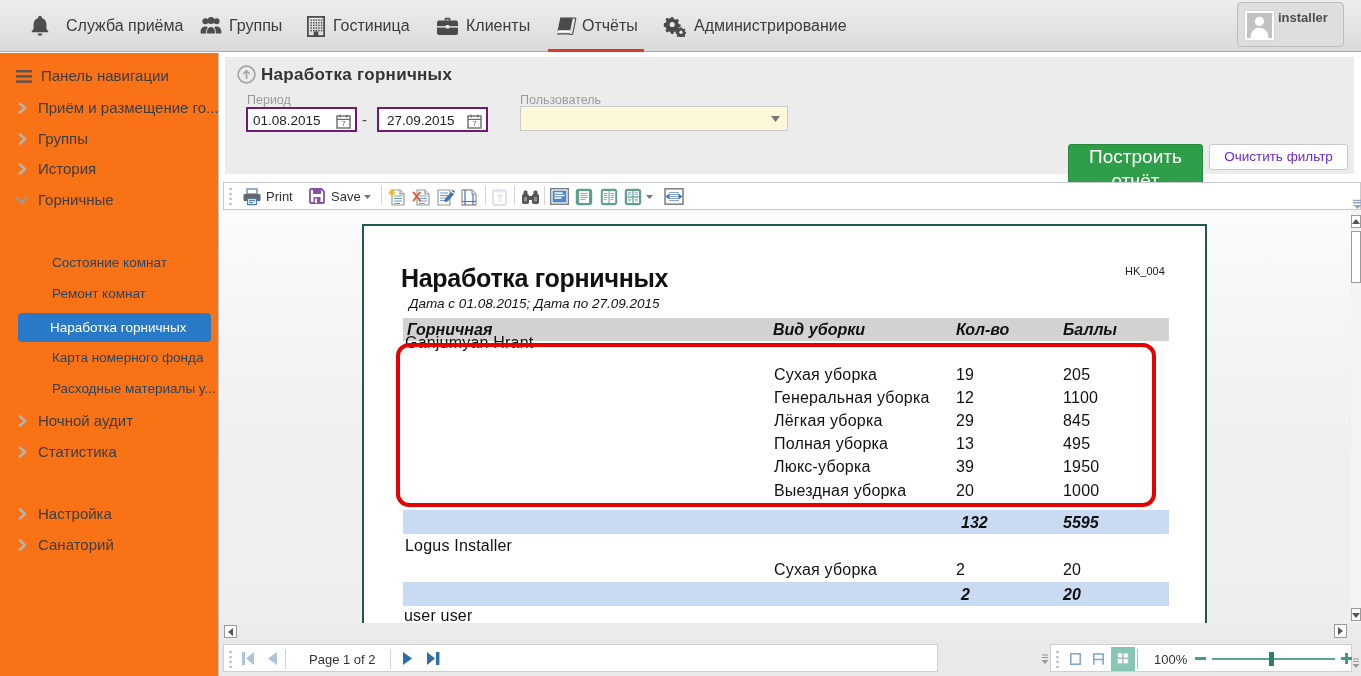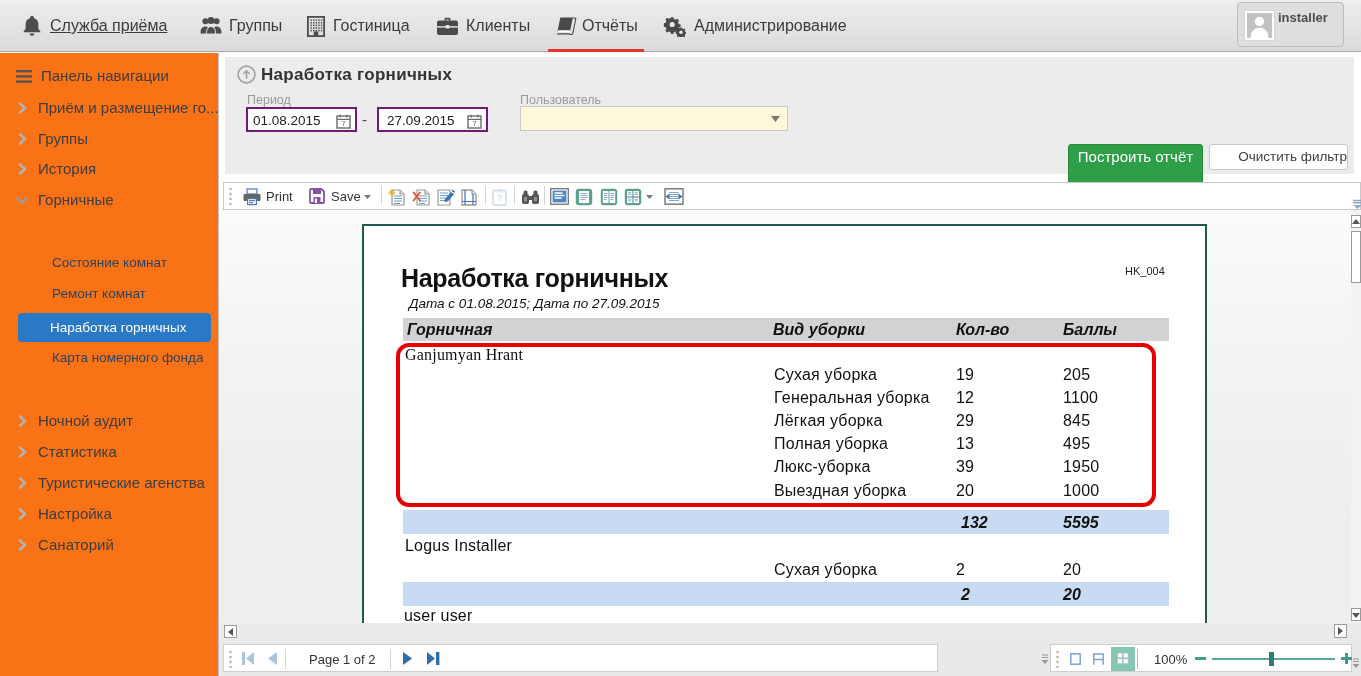--- a/index.html
+++ b/index.html
@@ -20,22 +20,22 @@
 .chev{position:absolute;left:16px;top:7px;width:12px;height:12px;}
 #selitem{position:absolute;left:18px;top:260px;width:193px;height:29px;background:#2a79c6;border-radius:4px;color:#fff;font-size:13.5px;line-height:29px;}
 #selitem span{margin-left:32px;}
 
 #filter{position:absolute;left:225px;top:57px;width:1129px;height:117px;background:#ececec;}
 #ftitle{position:absolute;left:36px;top:8px;font-size:17px;font-weight:bold;color:#333;letter-spacing:0.3px;}
 .flabel{position:absolute;font-size:12.5px;color:#9b9b9b;}
 .dinput{position:absolute;top:50px;width:111px;height:25px;background:#fff;border:2px solid #701a75;font-size:13.5px;color:#222;line-height:23px;padding-left:5px;}
 .cal{position:absolute;right:4px;top:5px;}
 #ybox{position:absolute;left:295px;top:49px;width:268px;height:25px;background:#fcf8d9;border:1px solid #c9c9c9;}
-#btn-green{position:absolute;left:843px;top:87px;width:135px;height:42px;background:#2f9e49;border:1px solid #27893e;border-radius:3px;color:#fff;font-size:15px;text-align:center;line-height:24px;}
-#btn-white{position:absolute;left:984px;top:87px;width:139px;height:26px;background:#fff;border:1px solid #c9c9c9;border-radius:3px;color:#404040;font-size:13.5px;text-align:right;line-height:24px;}
+#btn-green{position:absolute;left:843px;top:87px;width:135px;height:42px;background:#2f9e49;border:1px solid #27893e;border-radius:3px;color:#fff;font-size:19px;text-align:center;line-height:24px;}
+#btn-white{position:absolute;left:984px;top:87px;width:139px;height:26px;background:#fff;border:1px solid #c9c9c9;border-radius:3px;color:#6d28d9;font-size:13.5px;text-align:center;line-height:24px;}
 
 #rtoolbar{position:absolute;left:223px;top:182px;width:1138px;height:28px;background:#fff;border:1px solid #c9c9c9;}
 #rtoolbar .ti{position:absolute;top:5px;}
 #rtoolbar .tt{position:absolute;top:6px;font-size:13px;color:#333;}
 .vsep{position:absolute;top:3px;width:1px;height:19px;background:#d5d5d5;}
 .grip{position:absolute;width:3px;}
 
 #viewer{position:absolute;left:219px;top:210px;width:1132px;height:413px;overflow:hidden;background:linear-gradient(180deg,#fbfbfb 0%,#f4f3f3 35%,#f0efef 60%,#efeeee 100%);}
 #page{position:absolute;left:143px;top:14px;width:845px;height:410px;background:#fff;border:2px solid #1e5a50;}
 
@@ -55,21 +55,21 @@
 
 #status{position:absolute;left:219px;top:640px;width:1142px;height:36px;background:#e9e9e9;}
 .stbar{position:absolute;top:4px;height:28px;background:#fff;border:1px solid #cfcfcf;}
 #stleft{left:4px;width:715px;}
 #stright{left:831px;width:302px;}
 .sticon{position:absolute;top:7px;}
 .sttxt{position:absolute;top:7px;font-size:13px;color:#333;}
 </style></head>
 <body>
 <div id="topbar">
-  <div class="navitem" style="left:22px;gap:8px;text-decoration:underline;">
+  <div class="navitem" style="left:30px;gap:16px;">
       <svg width="20" height="22" viewBox="0 0 20 22">
         <path fill="#4d4d4d" d="M10 0.8c1 0 1.8.8 1.8 1.8v.4c2.9.8 4.6 3.2 4.6 6.2v4.6l2.4 3.4H1.2l2.4-3.4V9.2c0-3 1.7-5.4 4.6-6.2v-.4c0-1 .8-1.8 1.8-1.8z"></path>
         <path fill="#4d4d4d" d="M7.6 18.4h4.8a2.4 2.4 0 01-4.8 0z"></path>
       </svg>
       <span>Служба приёма</span>
     </div>
   <div class="navitem" style="left:200px;gap:7px;">
       <svg width="22" height="20" viewBox="0 0 22 20">
         <g fill="#4d4d4d">
           <circle cx="5.4" cy="5.2" r="3"></circle>
@@ -197,37 +197,34 @@
   <div class="sitem" style="top:197px;">
       <span class="sub">Состояние комнат</span>
     </div>
   <div class="sitem" style="top:228px;">
       <span class="sub">Ремонт комнат</span>
     </div>
   <div id="selitem"><span>Наработка горничных</span></div>
   <div class="sitem" style="top:292px;">
       <span class="sub">Карта номерного фонда</span>
     </div>
+  <div class="sitem" style="top:323px;">
+      <span class="sub">Расходные материалы у...</span>
+    </div>
   <div class="sitem" style="top:355px;">
       <svg class="chev" viewBox="0 0 12 12">
         <path d="M4 1.5L9 6L4 10.5" fill="none" stroke="#b3b3b3" stroke-width="2.6" stroke-linecap="round" stroke-linejoin="round"></path>
       </svg>
       <span class="txt">Ночной аудит</span>
     </div>
   <div class="sitem" style="top:386px;">
       <svg class="chev" viewBox="0 0 12 12">
         <path d="M4 1.5L9 6L4 10.5" fill="none" stroke="#b3b3b3" stroke-width="2.6" stroke-linecap="round" stroke-linejoin="round"></path>
       </svg>
       <span class="txt">Статистика</span>
-    </div>
-  <div class="sitem" style="top:417px;">
-      <svg class="chev" viewBox="0 0 12 12">
-        <path d="M4 1.5L9 6L4 10.5" fill="none" stroke="#b3b3b3" stroke-width="2.6" stroke-linecap="round" stroke-linejoin="round"></path>
-      </svg>
-      <span class="txt">Туристические агенства</span>
     </div>
   <div class="sitem" style="top:448px;">
       <svg class="chev" viewBox="0 0 12 12">
         <path d="M4 1.5L9 6L4 10.5" fill="none" stroke="#b3b3b3" stroke-width="2.6" stroke-linecap="round" stroke-linejoin="round"></path>
       </svg>
       <span class="txt">Настройка</span>
     </div>
   <div class="sitem" style="top:479px;">
       <svg class="chev" viewBox="0 0 12 12">
         <path d="M4 1.5L9 6L4 10.5" fill="none" stroke="#b3b3b3" stroke-width="2.6" stroke-linecap="round" stroke-linejoin="round"></path>
@@ -380,21 +377,21 @@
 <div id="viewer">
   <div id="page">
     <div id="rep-hk">HK_004</div>
     <div id="rep-title">Наработка горничных</div>
     <div id="rep-date">Дата с 01.08.2015; Дата по 27.09.2015</div>
     <div class="hrow" style="top:92px;"></div>
     <div class="rh" style="left:43px;top:95px;">Горничная</div>
     <div class="rh" style="left:409px;top:95px;">Вид уборки</div>
     <div class="rh" style="left:592px;top:95px;">Кол-во</div>
     <div class="rh" style="left:699px;top:95px;">Баллы</div>
-    <div class="rc" style="left:41px;top:120px;font-family:Liberation Serif, serif;">Ganjumyan Hrant</div>
+    <div class="rc" style="left:41px;top:108px;">Ganjumyan Hrant</div>
     <div class="rc" style="left:410px;top:140px;">Сухая уборка</div>
       <div class="rc" style="left:592px;top:140px;">19</div>
       <div class="rc" style="left:699px;top:140px;">205</div>
     <div class="rc" style="left:410px;top:163px;">Генеральная уборка</div>
       <div class="rc" style="left:592px;top:163px;">12</div>
       <div class="rc" style="left:699px;top:163px;">1100</div>
     <div class="rc" style="left:410px;top:186px;">Лёгкая уборка</div>
       <div class="rc" style="left:592px;top:186px;">29</div>
       <div class="rc" style="left:699px;top:186px;">845</div>
     <div class="rc" style="left:410px;top:209px;">Полная уборка</div>

